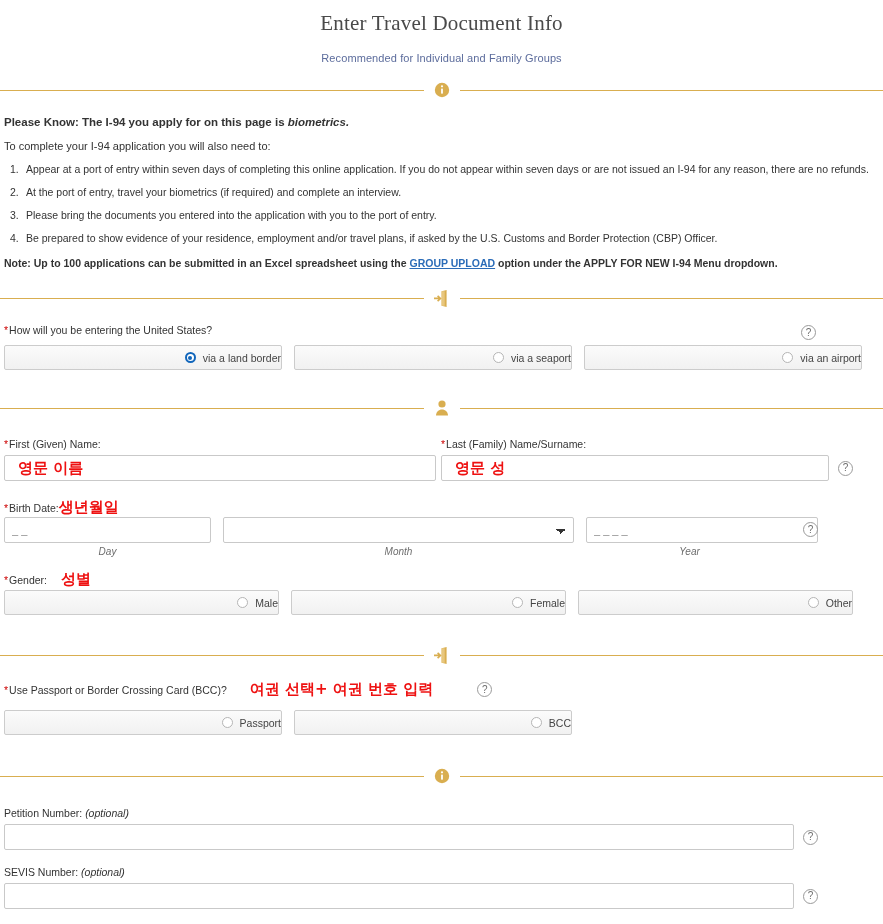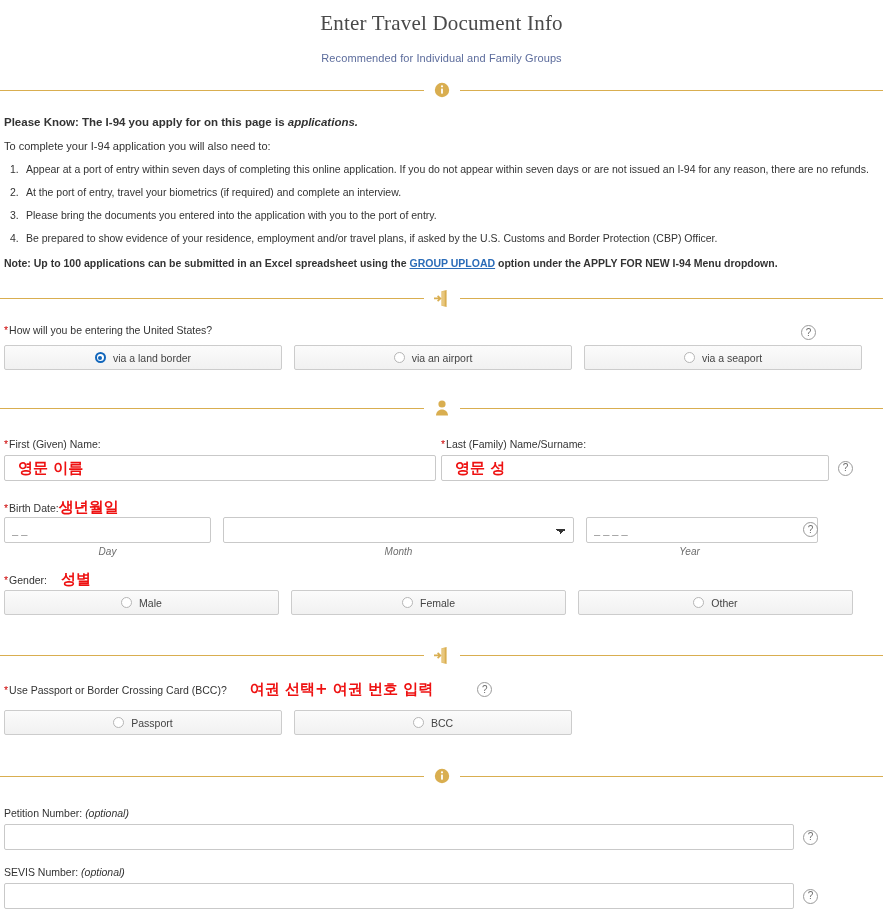--- a/index.html
+++ b/index.html
@@ -103,21 +103,21 @@
 
   
   .optrow { display: flex; gap: 12px; }
   .opt {
     height: 25px;
     border: 1px solid #cccccc;
     border-radius: 2px;
     background: linear-gradient(#fbfbfb, #f1f1f1);
     display: flex;
     align-items: center;
-    justify-content: center;
+    justify-content: flex-end;
     font-size: 10.5px;
     color: #444;
     cursor: pointer;
     user-select: none;
   }
   .opt .radio {
     width: 11px; height: 11px;
     border-radius: 50%;
     border: 1px solid #b5b5b5;
     background: #fff;
@@ -217,21 +217,21 @@
       <svg width="16" height="16" viewBox="0 0 16 16">
           <circle cx="8" cy="8" r="7.2" fill="#d9ae50"></circle>
           <rect x="7.1" y="6.5" width="1.8" height="5.2" rx=".6" fill="#fff"></rect>
           <circle cx="8" cy="4.3" r="1.1" fill="#fff"></circle>
         </svg>
     </div>
     <div class="rule"></div>
   </div>
 
   <div class="know">
-    <div class="know-head"><span>Please Know: The I-94 you apply for on this page is </span><i>applications.</i></div>
+    <div class="know-head"><span>Please Know: The I-94 you apply for on this page is </span><i>biometrics.</i></div>
     <div class="know-lead">To complete your I-94 application you will also need to:</div>
     <ul class="know-list">
       <li><span class="num">1.</span><span>Appear at a port of entry within seven days of completing this online application. If you do not appear within seven days or are not issued an I-94 for any reason, there are no refunds.</span></li>
       <li><span class="num">2.</span><span>At the port of entry, travel your biometrics (if required) and complete an interview.</span></li>
       <li><span class="num">3.</span><span>Please bring the documents you entered into the application with you to the port of entry.</span></li>
       <li><span class="num">4.</span><span>Be prepared to show evidence of your residence, employment and/or travel plans, if asked by the U.S. Customs and Border Protection (CBP) Officer.</span></li>
     </ul>
     <div class="know-note"><span>Note: Up to 100 applications can be submitted in an Excel spreadsheet using the </span><span class="lnk">GROUP UPLOAD</span><span> option under the APPLY FOR NEW I-94 Menu dropdown.</span></div>
   </div>
 
@@ -252,25 +252,25 @@
       <div class="qlabel"><span class="req">*</span><span>How will you be entering the United States?</span></div>
       <div class="help" style="margin-right:63px;">?</div>
     </div>
     <div class="optrow" style="margin-top:4px;">
       <div class="opt sel" style="width:278px;">
           <span class="radio"></span>
           <span>via a land border</span>
         </div>
       <div class="opt" style="width:278px;">
           <span class="radio"></span>
+          <span>via a seaport</span>
+        </div>
+      <div class="opt" style="width:278px;">
+          <span class="radio"></span>
           <span>via an airport</span>
-        </div>
-      <div class="opt" style="width:278px;">
-          <span class="radio"></span>
-          <span>via a seaport</span>
         </div>
     </div>
   </div>
 
   <div class="divider" style="margin-top:28px;">
     <div class="rule"></div>
     <div class="dicon">
       <svg width="14" height="16" viewBox="0 0 14 16">
           <circle cx="7" cy="4" r="3.6" fill="#d9ae50"></circle>
           <path d="M1 15.5c0-3.4 2.7-6 6-6s6 2.6 6 6z" fill="#d9ae50"></path>

